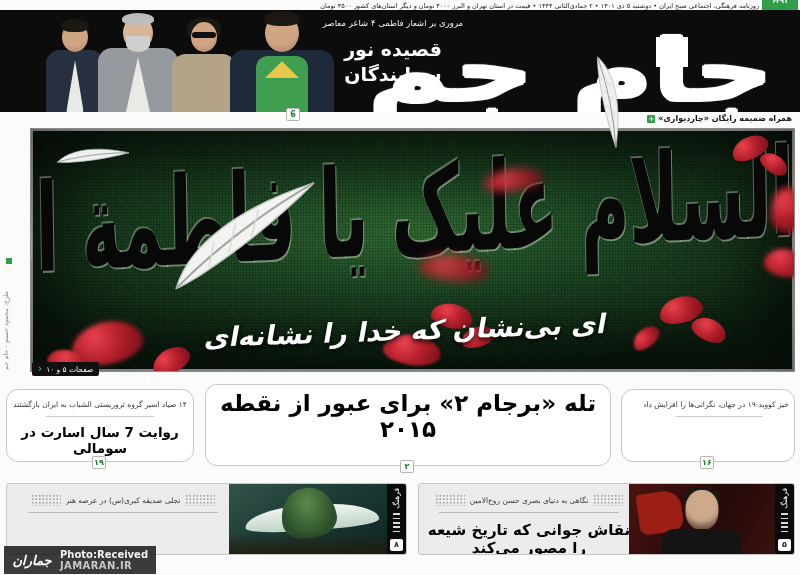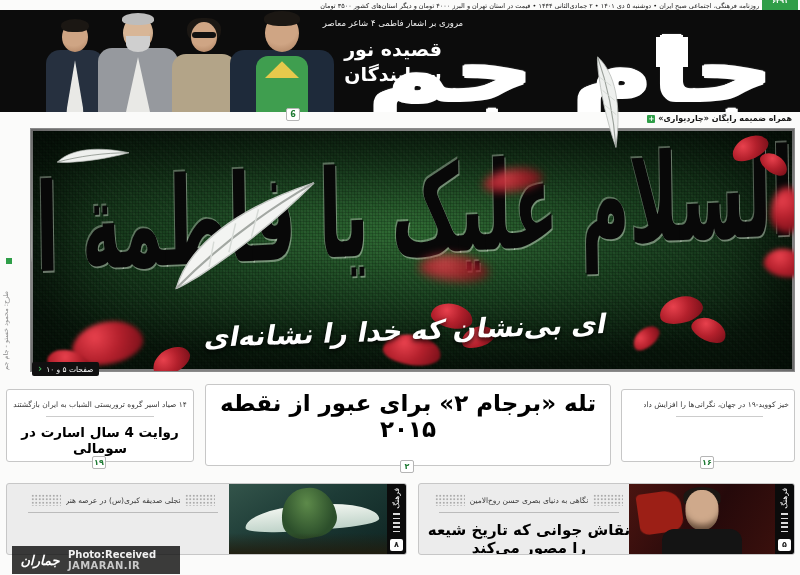--- a/index.html
+++ b/index.html
@@ -122,21 +122,21 @@
   .pages-tag { position:absolute; left:32px; top:362px; height:14px; z-index:7;
     background:#101010; color:#fff; display:flex; direction:rtl; align-items:center;
     gap:4px; padding:0 6px; font-size:7.5px; border-radius:2px; }
   .chevron-left { color:#3fae57; font-size:10px; font-weight:bold; line-height:12px; }
 
   .credit-marker { position:absolute; left:6px; top:258px; width:6px; height:6px; background:#2f9e48; }
   .design-credit { position:absolute; left:2px; top:268px; height:125px; color:#8a8a8a;
     font-size:6.5px; writing-mode:vertical-rl; transform:rotate(180deg); text-align:center; }
 
   
-  .abox { position:absolute; background:#fff; border:1px solid #c7c7c7; border-radius:3px; }
+  .abox { position:absolute; background:#fff; border:1px solid #c7c7c7; border-radius:12px; }
   .kick { font-size:7.5px; color:#3a3a3a; text-align:center; direction:rtl;
     white-space:nowrap; overflow:hidden; margin-top:10px; padding:0 5px; }
   .divider { height:1px; background:#ccc; margin:7px auto 0; width:58%; }
   .headline { font-weight:bold; color:#000; text-align:center; direction:rtl; margin-top:7px; }
 
   .box-somalia { left:6px; top:389px; width:188px; height:73px; }
   .box-somalia .headline { font-size:13.5px; }
   .box-corona { left:621px; top:389px; width:174px; height:73px;padding-left:22px; }
   .box-corona .headline { font-size:14.5px; }
 
@@ -195,21 +195,21 @@
   .man-hair { position:absolute; left:50%; transform:translateX(-50%); top:4%;
     width:37px; height:18px; background:#1c1713; border-radius:50% 50% 20% 20%; }
   .man-head { position:absolute; left:50%; transform:translateX(-50%); top:9%;
     width:33px; height:40px; border-radius:46%;
     background:radial-gradient(circle at 50% 38%, #cfa98b 55%, #a97e5e);
     box-shadow:inset 0 -9px 6px -4px rgba(40,28,20,.55); }
   .man-body { position:absolute; left:50%; transform:translateX(-50%); bottom:0;
     width:80px; height:36%; background:#141414; border-radius:12px 12px 0 0; }
 
   
-  .watermark { position:absolute; left:12px; top:546px; width:168px; height:28px; z-index:9;
+  .watermark { position:absolute; left:4px; top:546px; width:152px; height:28px; z-index:9;
     background:rgba(16,16,16,.82); display:flex; align-items:center; }
   .wm-logo { width:56px; text-align:center; color:#fff; font-size:13px; font-weight:bold;
     font-style:italic; direction:rtl; }
   .wm-lines { line-height:11px; }
   .wm-line1 { color:#f2f2f2; font-size:10px; font-weight:bold; }
   .wm-line2 { color:#c9c9c9; font-size:10px; font-weight:bold; letter-spacing:.4px; }
 </style>
 </head>
 <body>
 
@@ -306,21 +306,21 @@
   <div class="pages-tag">
     <span>صفحات ۵ و ۱۰</span>
     <span class="chevron-left">‹</span>
   </div>
   <div class="credit-marker"></div>
   <div class="design-credit fa">طرح: محمود خستو - جام جم</div>
 
   <div class="abox box-somalia">
     <div class="kick">۱۴ صیاد اسیر گروه تروریستی الشباب به ایران بازگشتند</div>
     <div class="divider"></div>
-    <div class="headline">روایت 4 سال اسارت در سومالی</div>
+    <div class="headline">روایت 7 سال اسارت در سومالی</div>
   </div>
   <div class="tab tab-19">۱۹</div>
 
   <div class="abox box-barjam">
     <div class="barjam-head">تله «برجام ۲» برای عبور از نقطه ۲۰۱۵</div>
   </div>
   <div class="tab tab-2">۲</div>
 
   <div class="abox box-corona">
     <div class="kick">خیز کووید-۱۹ در جهان، نگرانی‌ها را افزایش داده است</div>

